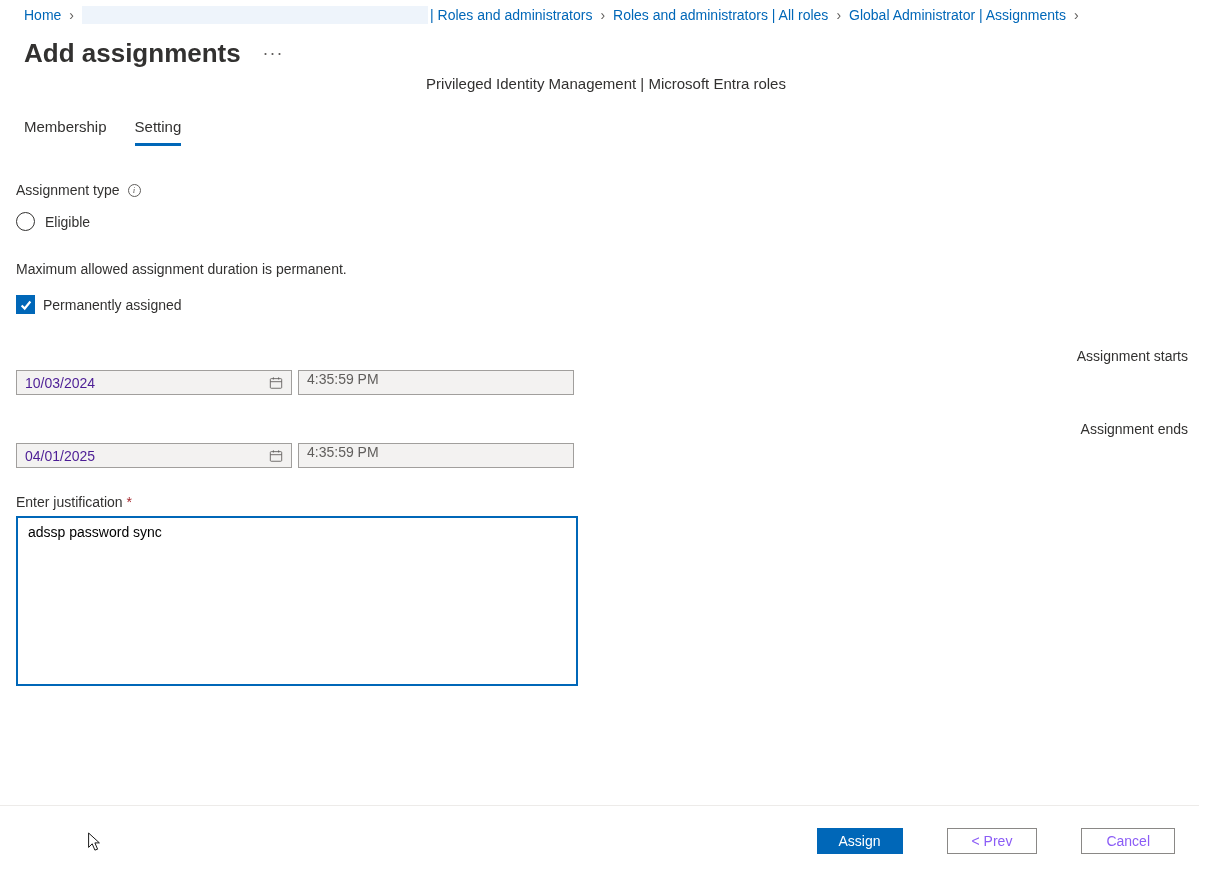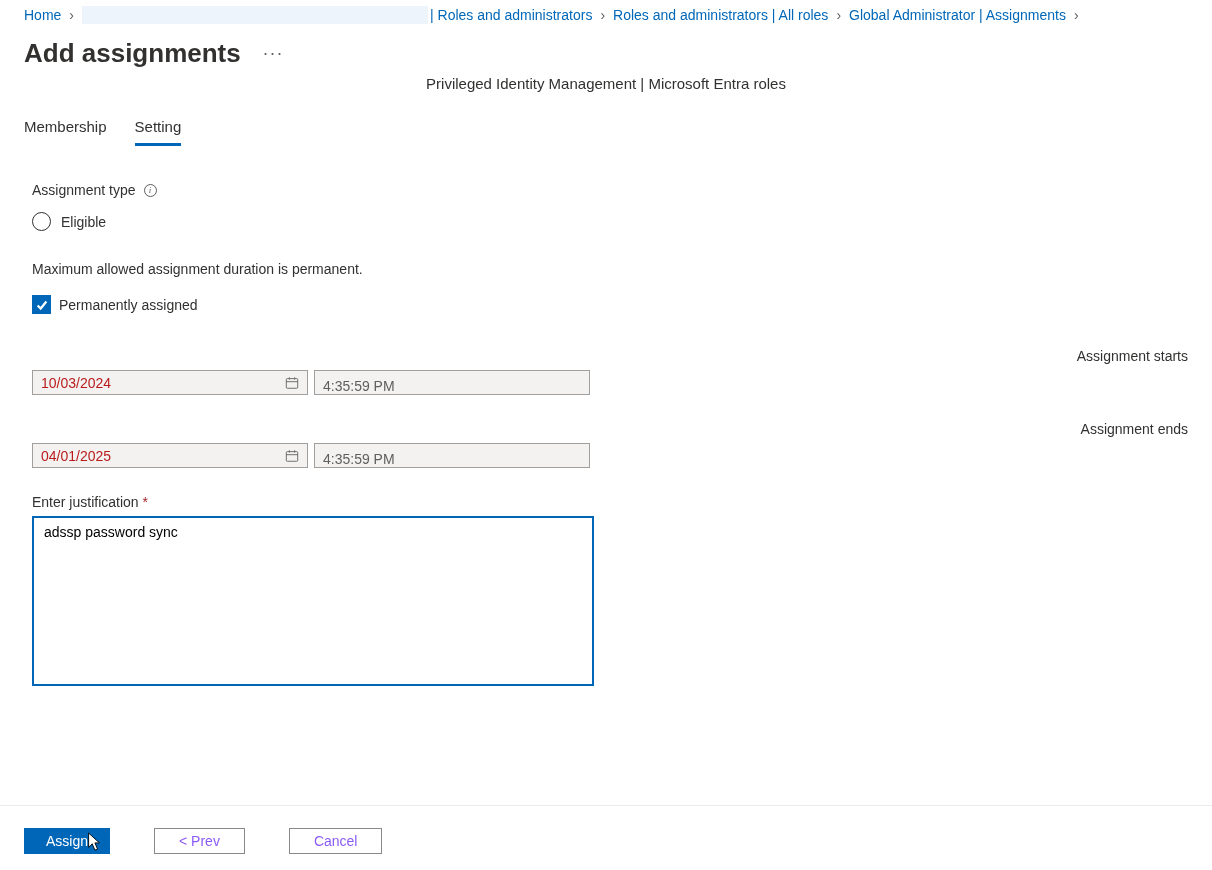--- a/index.html
+++ b/index.html
@@ -12,50 +12,50 @@
     
     .header { padding: 12px 24px 6px 24px; }
     .header h1 { font-size: 26px; font-weight: 600; display: inline-block; vertical-align: middle; }
     .header .more { display: inline-block; margin-left: 18px; color: #605e5c; font-size: 18px; vertical-align: middle; letter-spacing: 1px; }
     .subtitle { padding: 0 24px 18px 24px; font-size: 15px; color: #323130; text-align: center; }
     
     .tabs { display: flex; padding: 0 24px; gap: 28px; border-bottom: 0; margin-bottom: 36px; }
     .tab { padding: 8px 0; font-size: 15px; color: #323130; cursor: pointer; border-bottom: 3px solid transparent; }
     .tab.active { border-bottom: 3px solid #0067b8; font-weight: 400; }
     
-    .form { padding: 0 24px 0 32px; }
+    .form { padding: 0 24px 0 16px; }
     .field-row { margin-bottom: 8px; }
     .label { font-size: 14px; display: inline-flex; align-items: center; gap: 8px; margin-bottom: 6px; }
     .info-icon { display:inline-flex; width:13px; height:13px; border:1px solid #605e5c; border-radius:50%; align-items:center; justify-content:center; font-size:9px; font-style: italic; color:#605e5c; font-family: serif; }
     
     .radio-wrap { display:flex; align-items:center; gap:10px; margin-bottom:7px; cursor:pointer; }
     .radio { width:19px; height:19px; border:1px solid #323130; border-radius:50%; display:inline-flex; align-items:center; justify-content:center; }
     .radio.checked { border-color:#0067b8; }
     .radio.checked::after { content:''; width:11px; height:11px; background:#0067b8; border-radius:50%; }
     
     .note { margin-top: 30px; margin-bottom: 18px; font-size:14px; }
     
     .checkbox-wrap { display:flex; align-items:center; gap:8px; cursor:pointer; margin-bottom: 34px; }
     .checkbox { width:19px; height:19px; background:#0067b8; display:inline-flex; align-items:center; justify-content:center; }
     .checkbox svg { width:14px; height:14px; stroke:#fff; stroke-width:2.5; fill:none; }
     
     .date-section { margin-bottom: 26px; }
     .date-section .label-plain { font-size:14px; margin-bottom:6px; display:block;text-align:right; }
     .date-row { display:flex; gap:6px; }
-    .date-input { width:276px; height:25px; border:1px solid #a19f9d; background:#f3f2f1; padding:0 8px; font-size:14px; color:#b91c1c; display:flex; align-items:center; justify-content:space-between; }
-    .time-input { width:276px; height:25px; border:1px solid #a19f9d; background:#f3f2f1; padding:0 8px; font-size:14px; color:#605e5c; display:flex; align-items:flex-end; }
+    .date-input { width:276px; height:25px; border:1px solid #a19f9d; background:#f3f2f1; padding:0 8px; font-size:14px; color:#4c1d95; display:flex; align-items:center; justify-content:space-between; }
+    .time-input { width:276px; height:25px; border:1px solid #a19f9d; background:#f3f2f1; padding:0 8px; font-size:14px; color:#605e5c; display:flex; align-items:flex-start; }
     .cal-icon { width:14px; height:14px; }
     .cal-icon svg { width:14px; height:14px; stroke:#605e5c; stroke-width:1; fill:none; }
     
     .justification-section { margin-bottom: 20px; }
     .justification-section .label-plain { font-size:14px; margin-bottom:6px; display:flex; align-items:center; gap:4px; }
     .required { color:#a4262c; }
     .justification-textarea { width:562px; height:170px; border:2px solid #0067b8; padding:6px 10px; font-size:14px; font-family: inherit; resize:none; outline:none; }
     
-    .footer { position:absolute; bottom:0; left:0; right:0; border-top:1px solid #edebe9; padding:22px 24px 16px 24px; display:flex; gap:44px; }
+    .footer { position:absolute; bottom:0; left:0; right:13px; border-top:1px solid #edebe9; padding:22px 24px 16px 24px; display:flex; gap:44px;justify-content:flex-end; }
     .btn-primary { background:#0067b8; color:#fff; border:none; padding:5px 22px; font-size:14px; cursor:pointer; position:relative; }
     .btn-secondary { background:#fff; color:#8b5cf6; border:1px solid #8a8886; padding:4px 24px; font-size:14px; cursor:pointer; }
     .cursor-pointer { position:absolute; left:85px; bottom:14px; pointer-events:none; }
     .cursor-pointer svg { width:18px; height:22px; }
   </style>
 </head>
 <body>
 
 <div class="breadcrumb">
   <a href="#">Home</a>

